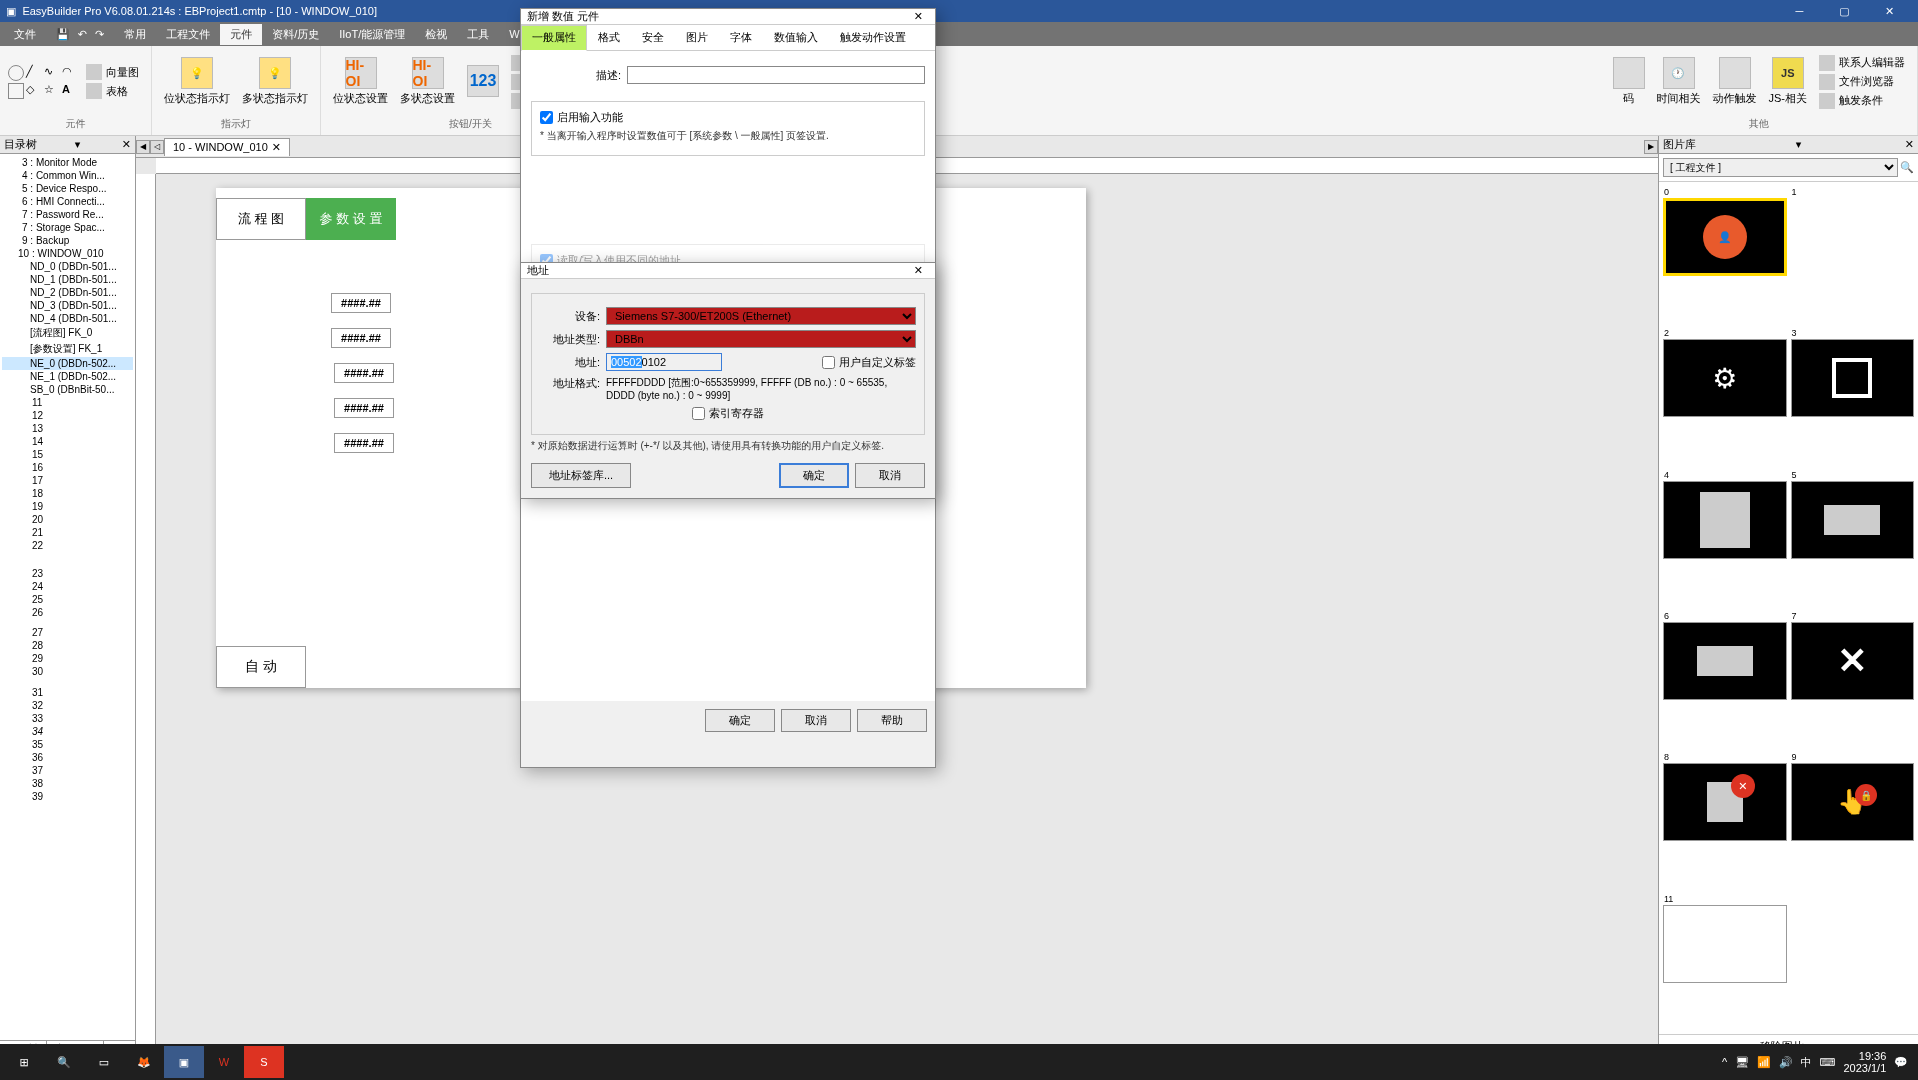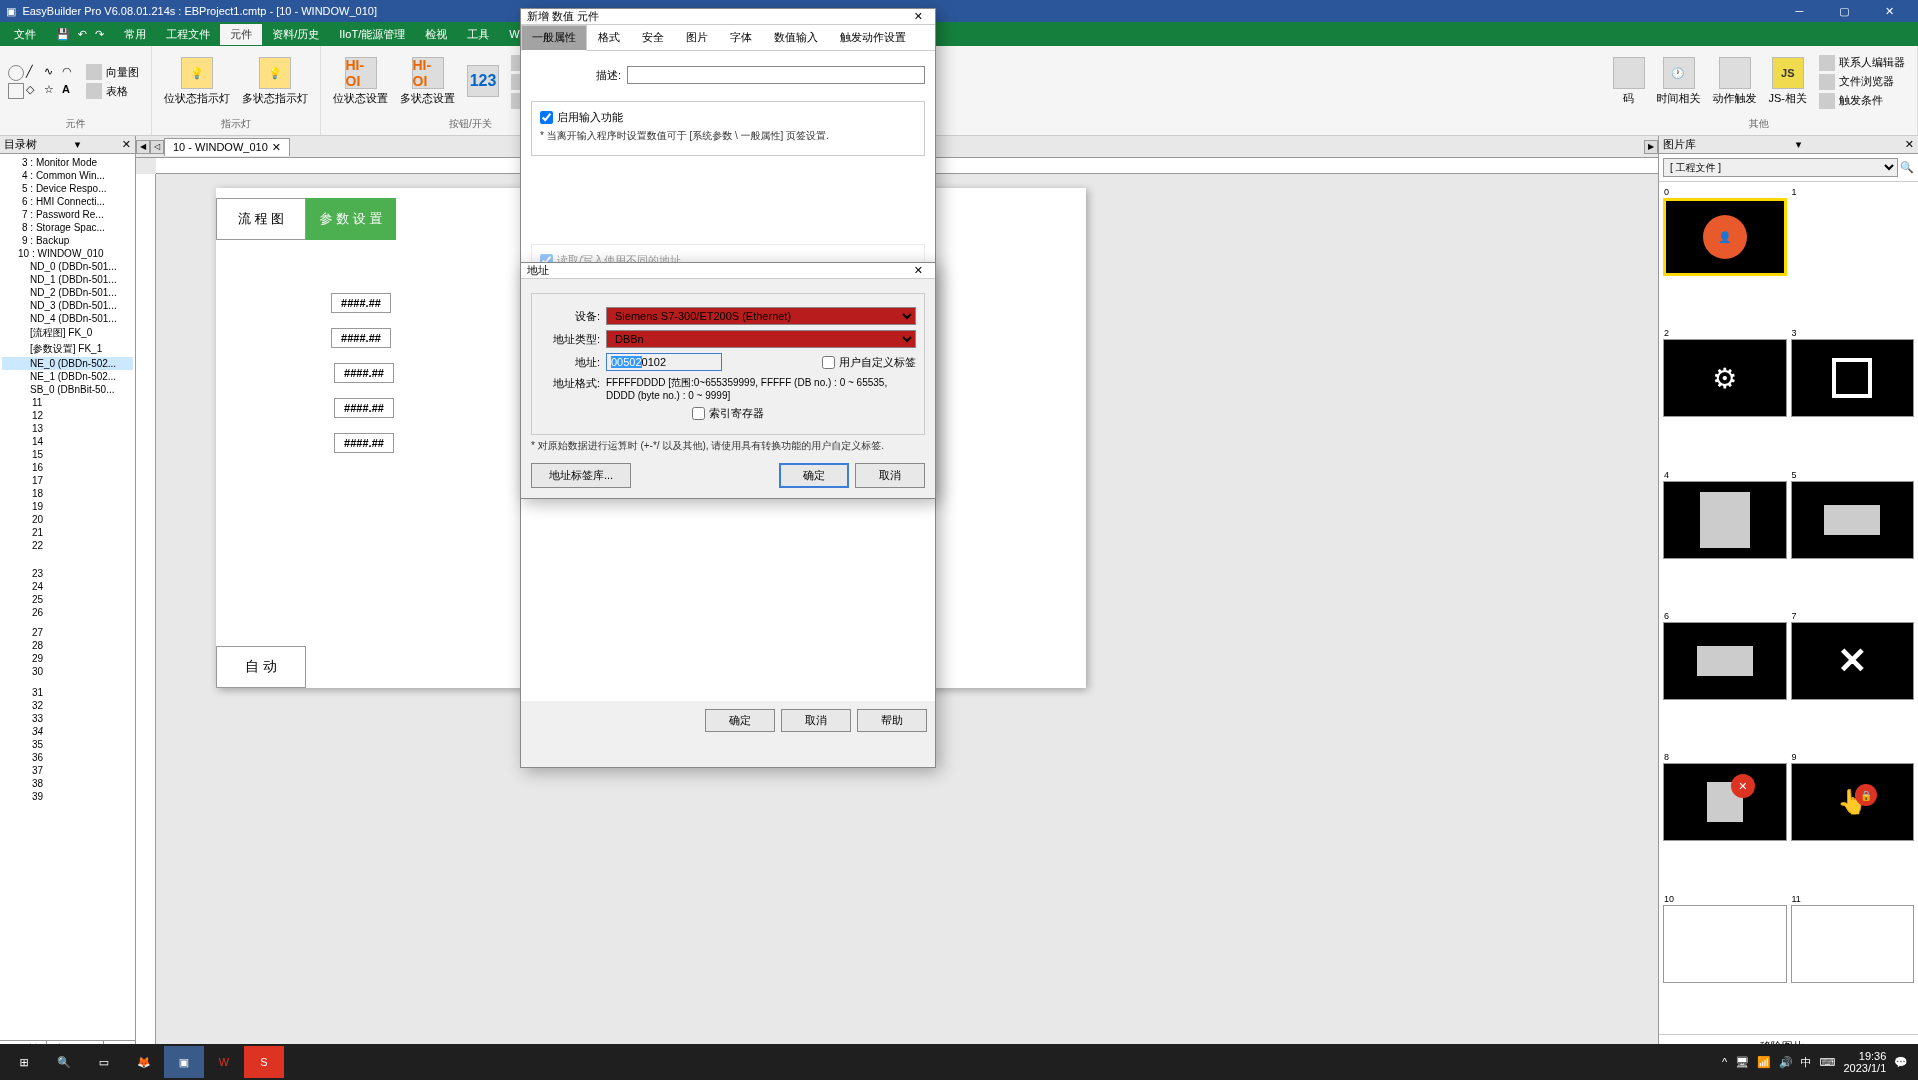--- a/index.html
+++ b/index.html
@@ -1,21 +1,21 @@
 <!DOCTYPE html>
 <html><head>
 <meta charset="utf-8">
 <style>
 * { margin: 0; padding: 0; box-sizing: border-box; font-family: "Microsoft YaHei", Arial, sans-serif; font-size: 11px; }
 body { background: #f0f0f0; overflow: hidden; }
 .titlebar { height: 22px; background: #2b579a; color: #fff; display: flex; align-items: center; padding: 0 6px; }
 .titlebar-title { flex: 1; font-size: 11px; }
 .win-controls { display: flex; }
 .win-btn { width: 45px; height: 22px; display: flex; align-items: center; justify-content: center; color: #fff; cursor: pointer; }
-.menubar { height: 24px; background: #15803d; display: flex; align-items: center; padding: 0 4px; }
+.menubar { height: 24px; background: #737373; display: flex; align-items: center; padding: 0 4px; }
 .menubar-item { color: #fff; padding: 3px 10px; cursor: pointer; font-size: 11px; }
 .menubar-item.active { background: #f5f5f5; color: #333; }
 .ribbon { height: 90px; background: #f5f5f5; border-bottom: 1px solid #ccc; display: flex; }
 .ribbon-group { border-right: 1px solid #ddd; padding: 2px 8px; display: flex; flex-direction: column; align-items: center; }
 .ribbon-group-content { flex: 1; display: flex; align-items: center; gap: 4px; }
 .ribbon-group-label { font-size: 10px; color: #666; padding: 2px 0; }
 .ribbon-btn { display: flex; flex-direction: column; align-items: center; padding: 2px 4px; cursor: pointer; font-size: 10px; }
 .ribbon-icon { width: 32px; height: 32px; background: #ddd; border: 1px solid #bbb; margin-bottom: 2px; display: flex; align-items: center; justify-content: center; }
 .ribbon-small-btn { display: flex; align-items: center; gap: 4px; padding: 1px 4px; cursor: pointer; font-size: 10px; }
 .ribbon-small-icon { width: 16px; height: 16px; background: #ccc; }
@@ -52,21 +52,21 @@
 .bottom-tabs { height: 18px; display: flex; border-top: 1px solid #999; }
 .bottom-tab { padding: 1px 8px; border-right: 1px solid #999; font-size: 10px; cursor: pointer; }
 .bottom-tab.active { background: #fff; }
 
 
 .dialog { position: absolute; background: #f0f0f0; border: 1px solid #888; box-shadow: 4px 4px 16px rgba(0,0,0,0.3); }
 .dialog-title { height: 16px; background: #fff; border-bottom: 1px solid #ccc; display: flex; align-items: center; padding: 0 6px; font-size: 11px; }
 .dialog-close { margin-left: auto; cursor: pointer; padding: 0 6px; font-family: Arial; }
 .dialog-tabs { display: flex; border-bottom: 1px solid #ccc; background: #fff; }
 .dialog-tab { padding: 4px 10px; font-size: 11px; cursor: pointer; border: 1px solid transparent; }
-.dialog-tab.active { border: 1px solid #ccc; border-bottom: 1px solid #fff; margin-bottom: -1px; background: #a3a3a3; }
+.dialog-tab.active { border: 1px solid #ccc; border-bottom: 1px solid #fff; margin-bottom: -1px; background: #bef264; }
 .dialog-body { padding: 10px; }
 .form-row { display: flex; align-items: center; margin: 5px 0; gap: 6px; }
 .form-label { text-align: right; width: 60px; font-size: 11px; }
 .form-input { flex: 1; border: 1px solid #888; padding: 2px 4px; font-size: 11px; background: #fff; }
 .form-select { flex: 1; border: 1px solid #888; padding: 1px 4px; font-size: 11px; background: #b91c1c; }
 .dialog-footer { display: flex; justify-content: flex-end; gap: 6px; padding: 8px; }
 .dlg-btn { min-width: 70px; padding: 3px 12px; border: 1px solid #888; background: #e8e8e8; cursor: pointer; font-size: 11px; }
 .dlg-btn.primary { border: 2px solid #3b7dd8; }
 .fieldset { border: 1px solid #ccc; padding: 8px; margin: 4px 0; }
 .checkbox-label { display: flex; align-items: center; gap: 4px; font-size: 11px; }
@@ -228,21 +228,21 @@
       <span>目录树</span>
       <span style="margin-left:auto;margin-right:4px">▾</span>
       <span class="panel-title-close">✕</span>
     </div>
     <div class="tree-view">
       <div class="tree-item">3 : Monitor Mode</div>
       <div class="tree-item">4 : Common Win...</div>
       <div class="tree-item">5 : Device Respo...</div>
       <div class="tree-item">6 : HMI Connecti...</div>
       <div class="tree-item">7 : Password Re...</div>
-      <div class="tree-item">8 : Storage Spac...</div>
+      <div class="tree-item">7 : Storage Spac...</div>
       <div class="tree-item">9 : Backup</div>
       <div class="tree-item" style="padding-left:16px">10 : WINDOW_010</div>
       <div class="tree-item" style="padding-left:28px">ND_0 (DBDn-501...</div>
       <div class="tree-item" style="padding-left:28px">ND_1 (DBDn-501...</div>
       <div class="tree-item" style="padding-left:28px">ND_2 (DBDn-501...</div>
       <div class="tree-item" style="padding-left:28px">ND_3 (DBDn-501...</div>
       <div class="tree-item" style="padding-left:28px">ND_4 (DBDn-501...</div>
       <div class="tree-item" style="padding-left:28px">[流程图] FK_0</div>
       <div class="tree-item" style="padding-left:28px">[参数设置] FK_1</div>
       <div class="tree-item selected" style="padding-left:28px">NE_0 (DBDn-502...</div>
@@ -385,24 +385,20 @@
             </div>
           </div>
         </div>
       <div class="piclib-item">
           <div class="piclib-num">9</div>
           <div class="piclib-thumb">
             <div style="position:relative"><span style="font-size:24px">👆</span><div style="position:absolute;top:-4px;right:-10px;width:22px;height:22px;background:#d32;border-radius:50%;color:#fff;display:flex;align-items:center;justify-content:center;font-size:10px">🔒</div></div>
           </div>
         </div>
       <div class="piclib-item">
-          <div class="piclib-num">10</div>
-          <div class="piclib-thumb" style="background:#fff"></div>
-        </div>
-      <div class="piclib-item">
           <div class="piclib-num">11</div>
           <div class="piclib-thumb" style="background:#fff"></div>
         </div>
     </div>
     <div class="piclib-footer">
       <span>移除图片</span>
       <span style="color:#d32;margin-left:4px">━</span>
     </div>
   </div>
 </div>

